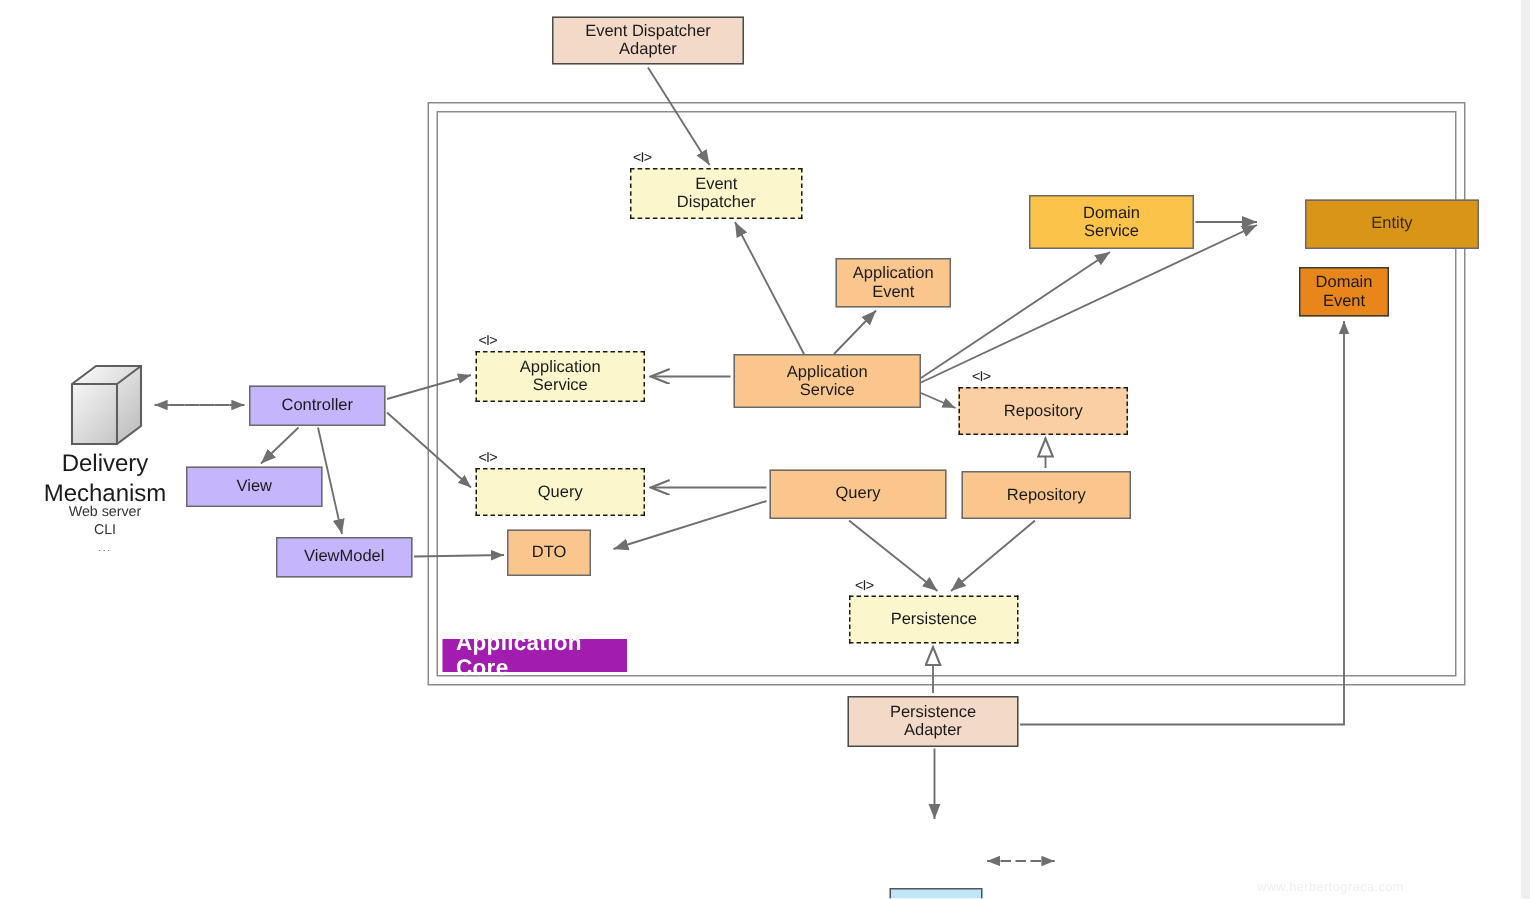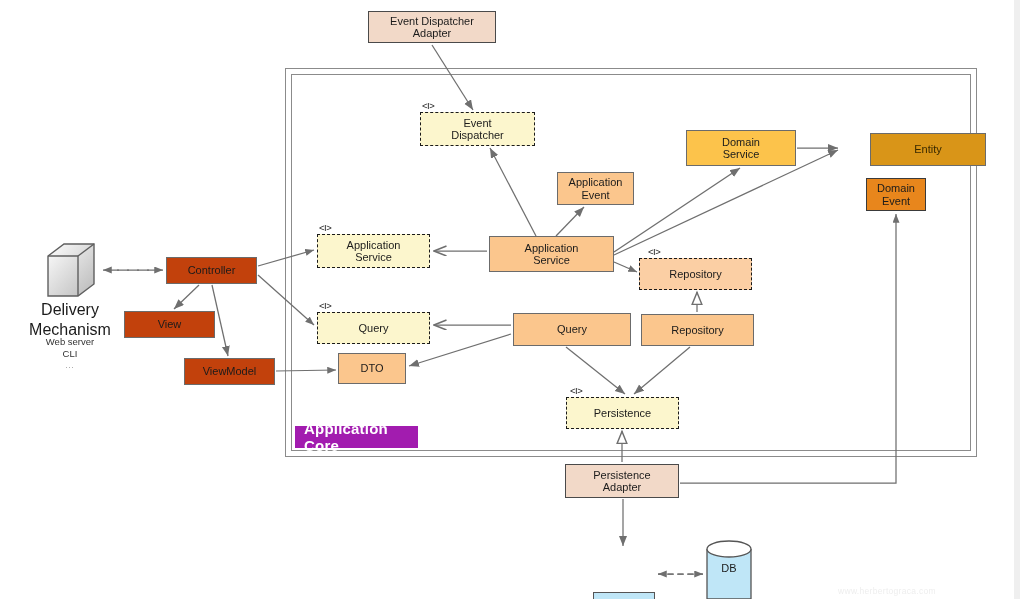--- a/index.html
+++ b/index.html
@@ -13,21 +13,21 @@
   .node span{display:block;padding:0 2px;white-space:pre-line;}
 
   
   .f-adapter{background:#f2d9c8;border-color:#4a4a4a;}
   .f-iface  {background:#fcf6cd;border:1.8px dashed #1a1a1a;}
   .f-iface-orange{background:#fbcfa4;border:1.8px dashed #1a1a1a;}
   .f-impl   {background:#fbc68d;border-color:#6b6b6b;}
   .f-domain {background:#fcc34b;border-color:#6b6b6b;}
   .f-entity {background:#d99518;border:1.4px solid #6b6b6b;color:#3a2a00;margin-left:30px;}
   .f-devent {background:#e8861c;border:1.4px solid #3a3a3a;}
-  .f-grey   {background:#c2410c;border-color:#6b6b6b;}
+  .f-grey   {background:#c4b5fd;border-color:#6b6b6b;}
   .f-blue   {background:#bfe6f7;border-color:#555;}
 
   .stereo{position:absolute;font-size:9.5px;color:#222;letter-spacing:-0.5px;}
 
   
   .frame-outer{position:absolute;border:1.6px solid #8b8b8b;background:transparent;}
   .frame-inner{position:absolute;border:1.6px solid #8b8b8b;background:transparent;}
 
   .core-label{position:absolute;background:#a21caf;color:#fff;font-weight:bold;font-size:15px;
               display:flex;align-items:center;padding-left:9px;letter-spacing:.2px;}
@@ -201,21 +201,21 @@
 
   <div class="stereo" style="left:319px;top:300px;">&lt;I&gt;</div>
   <div class="node f-iface" style="left:317px;top:312px;width:113px;height:32px;">
     <span>Query</span>
   </div>
 
   <div class="node f-impl" style="left:513px;top:313px;width:118px;height:33px;">
     <span>Query</span>
   </div>
 
-  <div class="node f-impl" style="left:338px;top:353px;width:68px;height:31px;">
+  <div class="node f-impl" style="left:338px;top:353px;width:56px;height:31px;">
     <span>DTO</span>
   </div>
 
   <div class="stereo" style="left:570px;top:385px;">&lt;I&gt;</div>
   <div class="node f-iface" style="left:566px;top:397px;width:113px;height:32px;">
     <span>Persistence</span>
   </div>
 
   <div class="node f-adapter" style="left:565px;top:464px;width:114px;height:34px;">
     <span>Persistence
@@ -231,24 +231,17 @@
   </div>
 
   <div class="node f-grey" style="left:184px;top:358px;width:91px;height:27px;">
     <span>ViewModel</span>
   </div>
 
   <div class="node f-blue" style="left:593px;top:548px;width:62px;height:51px;margin-top:44px;">
     <span>ORM</span>
   </div>
 
-  <div class="cyl" style="left:706px;top:540px;width:46px;height:59px;">
-    <svg width="46" height="59" viewBox="0 0 46 59" xmlns="http://www.w3.org/2000/svg">
-      <path d="M1,9 L1,59 L45,59 L45,9" fill="#bfe6f7" stroke="#555" stroke-width="1.3"></path>
-      <ellipse cx="23" cy="9" rx="22" ry="8" fill="#ffffff" stroke="#555" stroke-width="1.3"></ellipse>
-    </svg>
-    <div class="cyl-label">DB</div>
-  </div>
 
   <div class="watermark" style="left:838px;top:586px;">www.herbertograca.com</div>
 
   <div class="rightgutter"></div>
 </div>
 
 </body></html>

